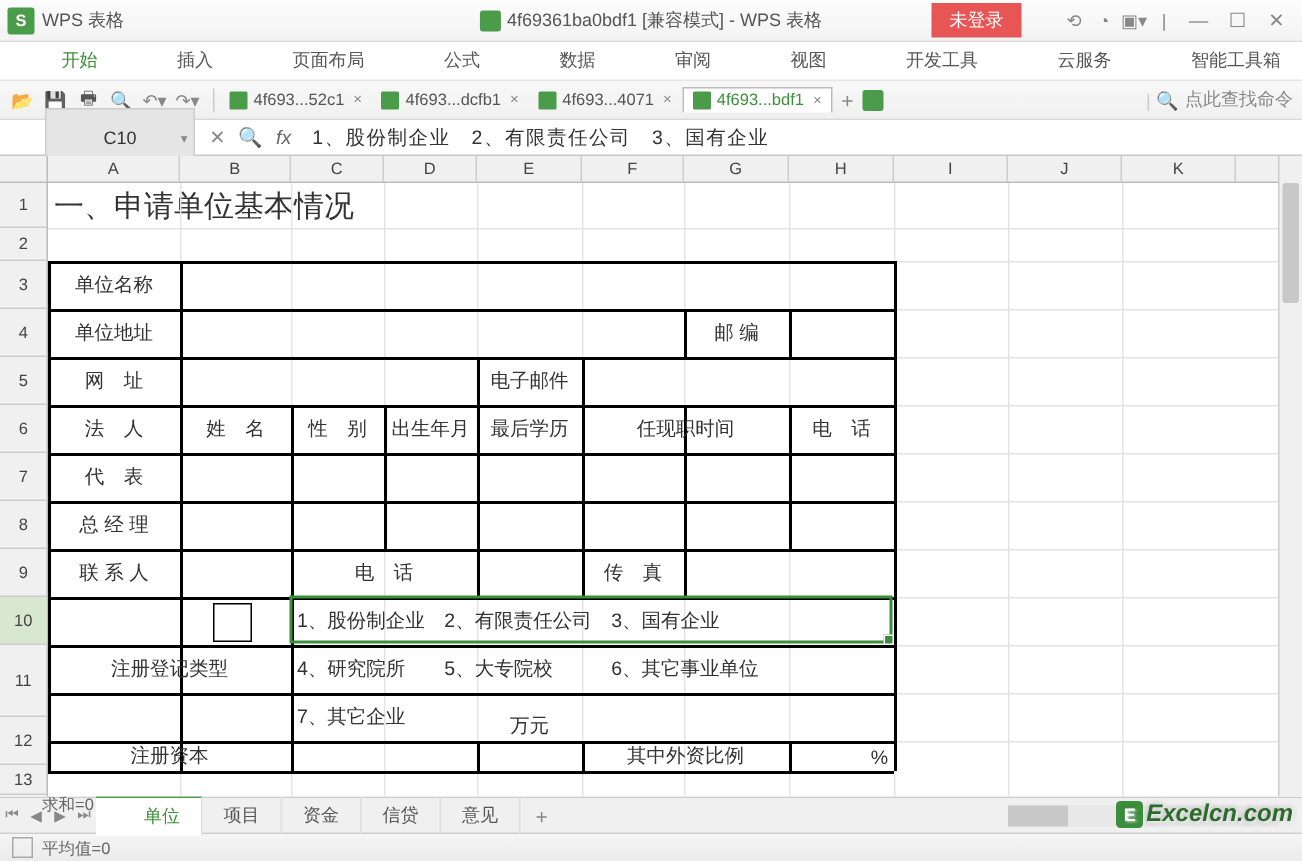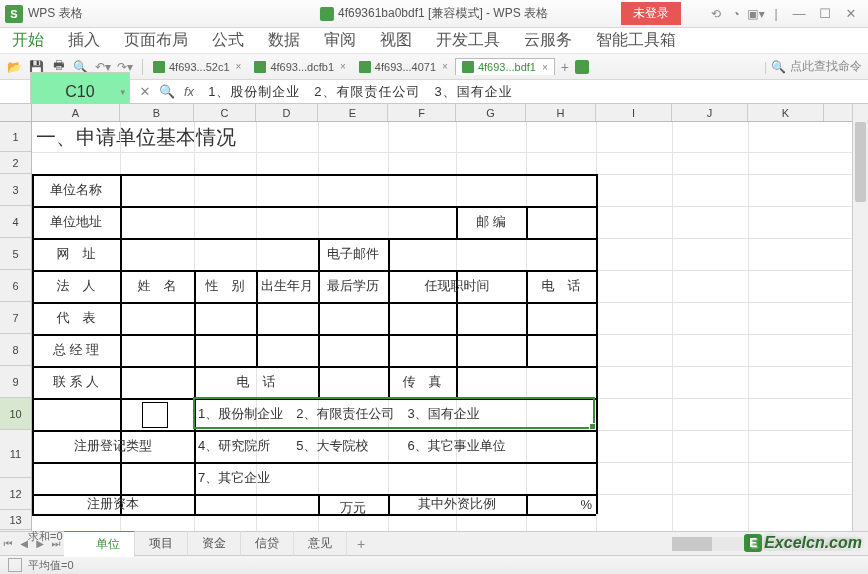--- a/index.html
+++ b/index.html
@@ -11,38 +11,38 @@
 .titlebar .app-name { font-size: 12px; color: #555; }
 .titlebar .doc { position: absolute; left: 50%; transform: translateX(-50%); display: flex; align-items: center; gap: 4px; font-size: 12px; color: #555; }
 .titlebar .doc-icon { width: 14px; height: 14px; background: #4a9b4a; border-radius: 2px; }
 .titlebar .right { margin-left: auto; display: flex; align-items: center; gap: 2px; padding-right: 5px; }
 .titlebar .login { background: #e85555; color: #fff; padding: 3px 12px; font-size: 12px; margin-right: 24px; }
 .titlebar .win-btn { width: 24px; height: 20px; display: flex; align-items: center; justify-content: center; color: #888; font-size: 13px; }
 .titlebar .sym { width: 18px; text-align: center; color: #888; font-size: 12px; }
 
 
 .menubar { height: 26px; background: #fff; display: flex; align-items: center; padding-left: 12px; gap: 24px; border-bottom: 1px solid #e5e5e5; }
-.menubar .item { font-size: 16px; color: #555; cursor: pointer; }
+.menubar .item { font-size: 12px; color: #555; cursor: pointer; margin-left: 29px; }
 .menubar .item.active { color: #3b8f3b; font-weight: 500; }
 
 
 .toolbar { height: 26px; background: linear-gradient(#f8f8f8,#f0f0f0); display: flex; align-items: center; padding: 0 6px; border-bottom: 1px solid #d8d8d8; }
 .toolbar .tb-btn { width: 18px; height: 18px; margin-right: 4px; display: flex; align-items: center; justify-content: center; font-size: 12px; }
 .toolbar .sep { width: 1px; height: 16px; background: #ccc; margin: 0 4px; }
 .toolbar .tab { display: flex; align-items: center; gap: 4px; padding: 2px 6px; font-size: 11px; color: #555; border-right: 1px solid transparent; }
 .toolbar .tab.active { background: #fff; border: 1px solid #bbb; border-bottom: none; }
 .toolbar .tab .ticon { width: 12px; height: 12px; background: #4a9b4a; border-radius: 1px; }
 .toolbar .tab .close { color: #888; font-size: 10px; margin-left: 2px; }
 .toolbar .search { margin-left: auto; display: flex; align-items: center; gap: 4px; color: #888; font-size: 12px; }
 .toolbar .plus { color: #888; font-size: 14px; padding: 0 6px; }
 .toolbar .bookmark { width: 14px; height: 14px; background: #4a9b4a; border-radius: 2px; }
 
 
 .formula { height: 24px; display: flex; align-items: center; border-bottom: 1px solid #c8c8c8; background: #fff; }
-.formula .namebox { width: 100px; height: 40px; border: 1px solid #ccc; margin: 0 4px 0 30px; display: flex; align-items: center; justify-content: center; font-size: 16px; background: #86efac; position: relative; }
+.formula .namebox { width: 100px; height: 40px; border: 1px solid #ccc; margin: 0 4px 0 30px; display: flex; align-items: center; justify-content: center; font-size: 12px; background: #e5e5e5; position: relative; }
 .formula .namebox::after { content: '▾'; position: absolute; right: 4px; color: #888; font-size: 9px; }
 .formula .fbtn { width: 22px; text-align: center; color: #888; font-size: 13px; }
 .formula .fx { font-style: italic; color: #666; padding: 0 6px; font-size: 13px; }
 .formula .input { flex: 1; padding-left: 8px; font-size: 13px; letter-spacing: 1px; }
 
 
 .grid { position: relative; height: 427px; background: #fff; overflow: hidden; }
 .corner { position: absolute; left: 0; top: 0; width: 32px; height: 18px; background: #f0f0f0; border-right: 1px solid #bbb; border-bottom: 1px solid #bbb; }
 .colhead { position: absolute; top: 0; left: 32px; right: 16px; height: 18px; display: flex; background: #f0f0f0; border-bottom: 1px solid #bbb; }
 .colhead .ch { border-right: 1px solid #ccc; text-align: center; font-size: 11px; color: #444; line-height: 18px; }
@@ -269,21 +269,21 @@
       <div class="ctext" style="left: 0px; top: 180px; width: 88px; height: 32px;">代　表</div>
       <div class="ctext" style="left: 0px; top: 212px; width: 88px; height: 32px;">总 经 理</div>
       <div class="ctext" style="left: 0px; top: 244px; width: 88px; height: 32px;">联 系 人</div>
       <div class="ctext" style="left: 162px; top: 244px; width: 124px; height: 32px;">电　话</div>
       <div class="ctext" style="left: 356px; top: 244px; width: 68px; height: 32px;">传　真</div>
       <div class="ctext" style="left: 162px; top: 276px; width: 402px; height: 32px; justify-content: flex-start; padding-left: 4px;">1、股份制企业　2、有限责任公司　3、国有企业</div>
       <div class="ctext" style="left: 0px; top: 308px; width: 162px; height: 32px;">注册登记类型</div>
       <div class="ctext" style="left: 162px; top: 308px; width: 402px; height: 32px; justify-content: flex-start; padding-left: 4px;">4、研究院所　　5、大专院校　　　6、其它事业单位</div>
       <div class="ctext" style="left: 162px; top: 340px; width: 402px; height: 32px; justify-content: flex-start; padding-left: 4px;">7、其它企业</div>
       <div class="ctext" style="left: 0px; top: 372px; width: 162px; height: 20px;">注册资本</div>
-      <div class="ctext" style="left: 286px; top: 376px; width: 70px; height: 20px;">万元</div>
+      <div class="ctext" style="left: 286px; top: 352px; width: 70px; height: 20px;">万元</div>
       <div class="ctext" style="left: 356px; top: 372px; width: 138px; height: 20px;">其中外资比例</div>
       <div class="ctext" style="left: 494px; top: 372px; width: 70px; height: 20px; justify-content: flex-end; padding-right: 4px;">%</div>
       <div class="checkbox" style="left: 110px; top: 280px; width: 26px; height: 26px;"></div>
       <div class="selection" style="left: 161px; top: 275px; width: 402px; height: 32px;"></div>
     </div>
   <div class="vscroll">
       <div class="thumb"></div>
     </div>
 </div>
 

